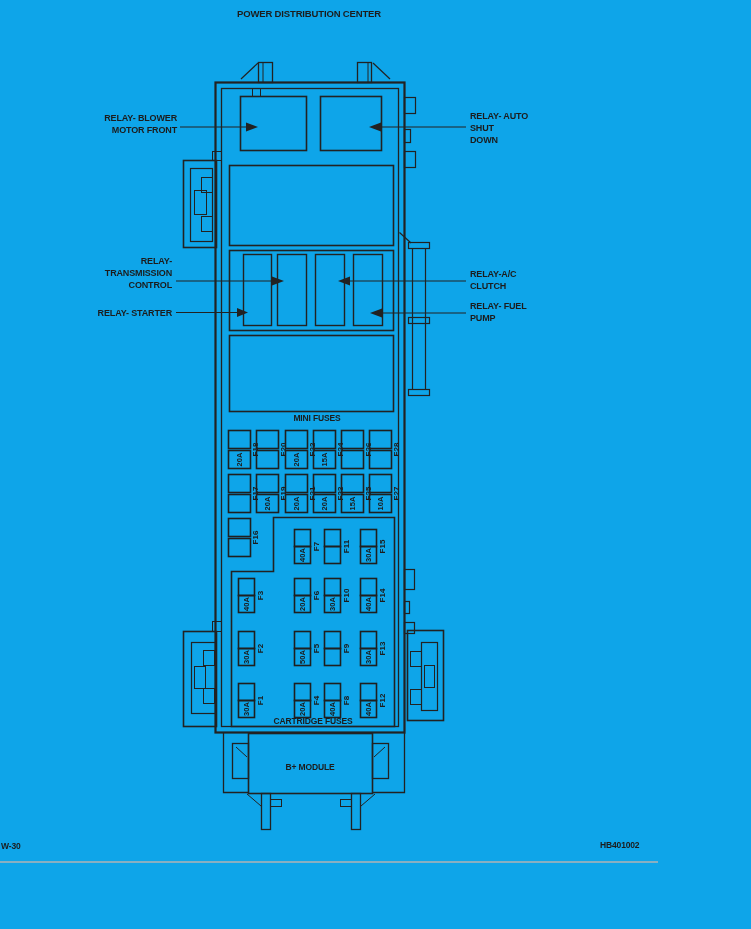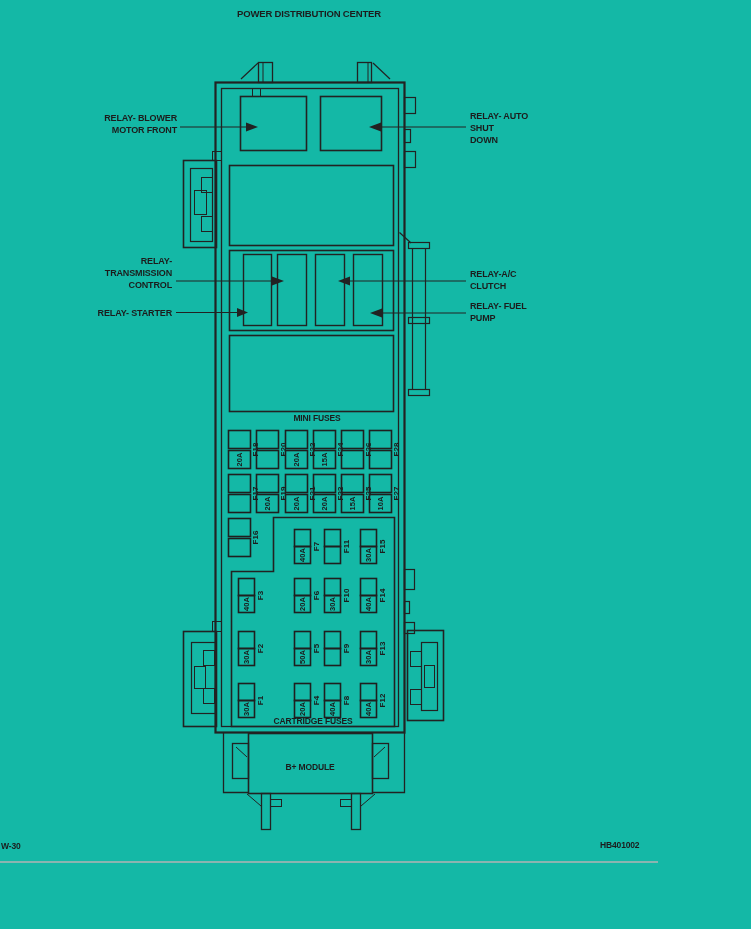--- a/index.html
+++ b/index.html
@@ -1,17 +1,17 @@
 <!DOCTYPE html>
 <html><head>
 <meta charset="utf-8">
 <style>
   *{margin:0;padding:0;box-sizing:border-box}
   html,body{background:#fff}
-  .page{position:relative;width:751px;height:929px;background:#14b8a6;overflow:hidden;
+  .page{position:relative;width:751px;height:929px;background:#0ea5e9;overflow:hidden;
         font-family:"Liberation Sans",sans-serif}
   svg{display:block}
   .ln{fill:none;stroke:#222222}
   .f{fill:none;stroke:#1f1f1f;stroke-width:1.6}
   .t{fill:#1c1c1c;font-weight:700;letter-spacing:-0.15px}
   .fid{font-size:8px}
   .amp{font-size:7.5px}
   .fid,.amp{fill:#1c1c1c;font-weight:700;text-anchor:middle;dominant-baseline:central}
   .arrow{fill:#222222;stroke:none}
 </style>

